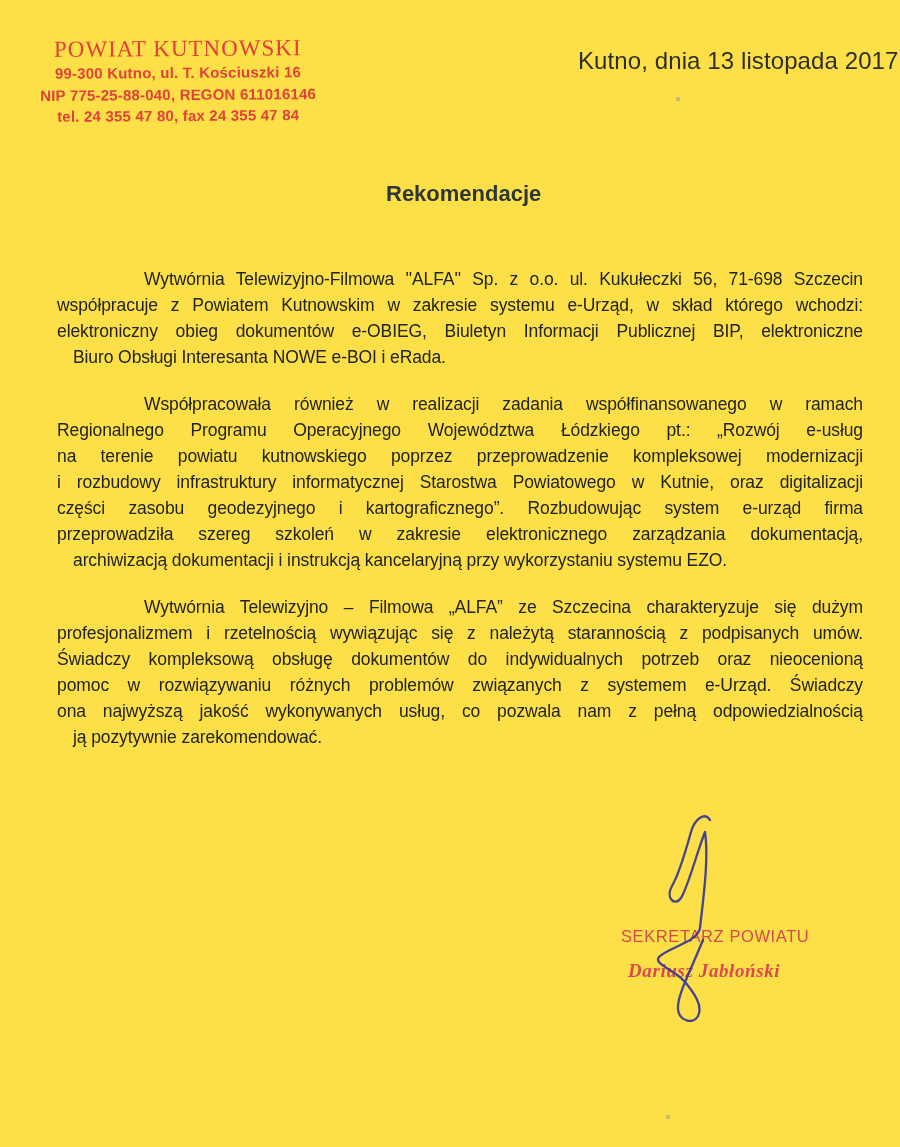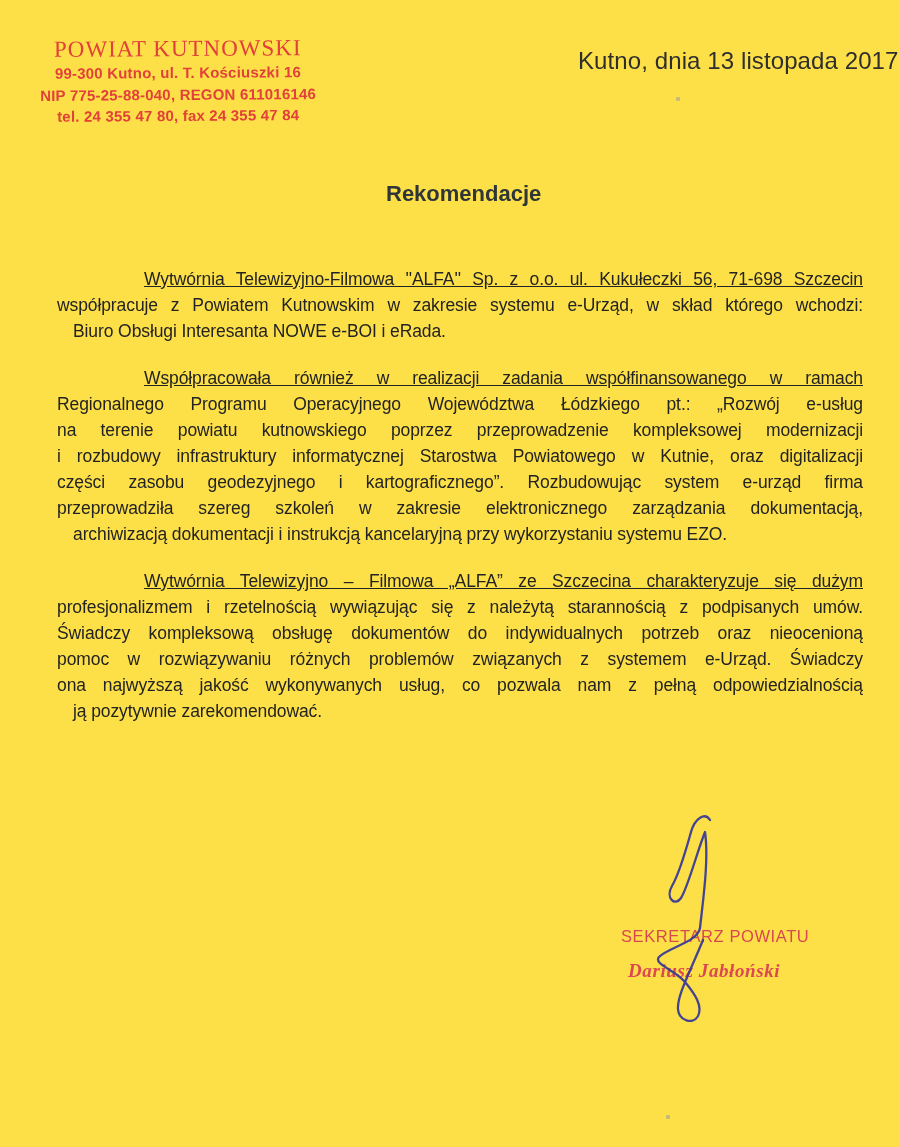--- a/index.html
+++ b/index.html
@@ -31,21 +31,21 @@
     color:#2e3638;letter-spacing:0;white-space:nowrap;
   }
   
   .body-text{
     position:absolute;left:57px;top:266px;width:806px;color:#232323;
     font-size:17.5px;letter-spacing:-0.1px;
   }
   .para{margin:0 0 21px 0;padding:0;}
   .ln{display:block;height:26px;line-height:26px;text-align:justify;text-align-last:justify;white-space:nowrap;}
   .ln.last{text-align-last:left;margin-left:16px;}
-  .ln.first{text-indent:87px;text-decoration:underline;}
+  .ln.first{text-indent:87px;}
   
   .sig-ink{position:absolute;left:645px;top:810px;width:90px;height:225px;}
   .sig-role{
     position:absolute;left:621px;top:927px;color:#d84850;
     font-family:Liberation Sans, sans-serif;font-size:16.5px;letter-spacing:.6px;
     white-space:nowrap;
   }
   .sig-name{
     position:absolute;left:628px;top:960px;color:#dd4752;
     font-family:"Liberation Serif",serif;font-style:italic;font-weight:bold;
@@ -69,20 +69,21 @@
   </div>
 
   <div class="dateline">Kutno, dnia 13 listopada 2017 roku</div>
 
   <h1 class="title">Rekomendacje</h1>
 
   <div class="body-text">
     <div class="para">
       <span class="ln first">Wytwórnia Telewizyjno-Filmowa ''ALFA'' Sp. z o.o. ul. Kukułeczki 56, 71-698 Szczecin</span>
       <span class="ln">współpracuje z Powiatem Kutnowskim w zakresie systemu e-Urząd, w skład którego wchodzi:</span>
+      <span class="ln">elektroniczny obieg dokumentów e-OBIEG, Biuletyn Informacji Publicznej BIP, elektroniczne</span>
       <span class="ln last">Biuro Obsługi Interesanta NOWE e-BOI i eRada.</span>
     </div>
     <div class="para">
       <span class="ln first">Współpracowała również w realizacji zadania współfinansowanego w ramach</span>
       <span class="ln">Regionalnego Programu Operacyjnego Województwa Łódzkiego pt.: „Rozwój e-usług</span>
       <span class="ln">na terenie powiatu kutnowskiego poprzez przeprowadzenie kompleksowej modernizacji</span>
       <span class="ln">i rozbudowy infrastruktury informatycznej Starostwa Powiatowego w Kutnie, oraz digitalizacji</span>
       <span class="ln">części zasobu geodezyjnego i kartograficznego”. Rozbudowując system e-urząd firma</span>
       <span class="ln">przeprowadziła szereg szkoleń w zakresie elektronicznego zarządzania dokumentacją,</span>
       <span class="ln last">archiwizacją dokumentacji i instrukcją kancelaryjną przy wykorzystaniu systemu EZO.</span>

